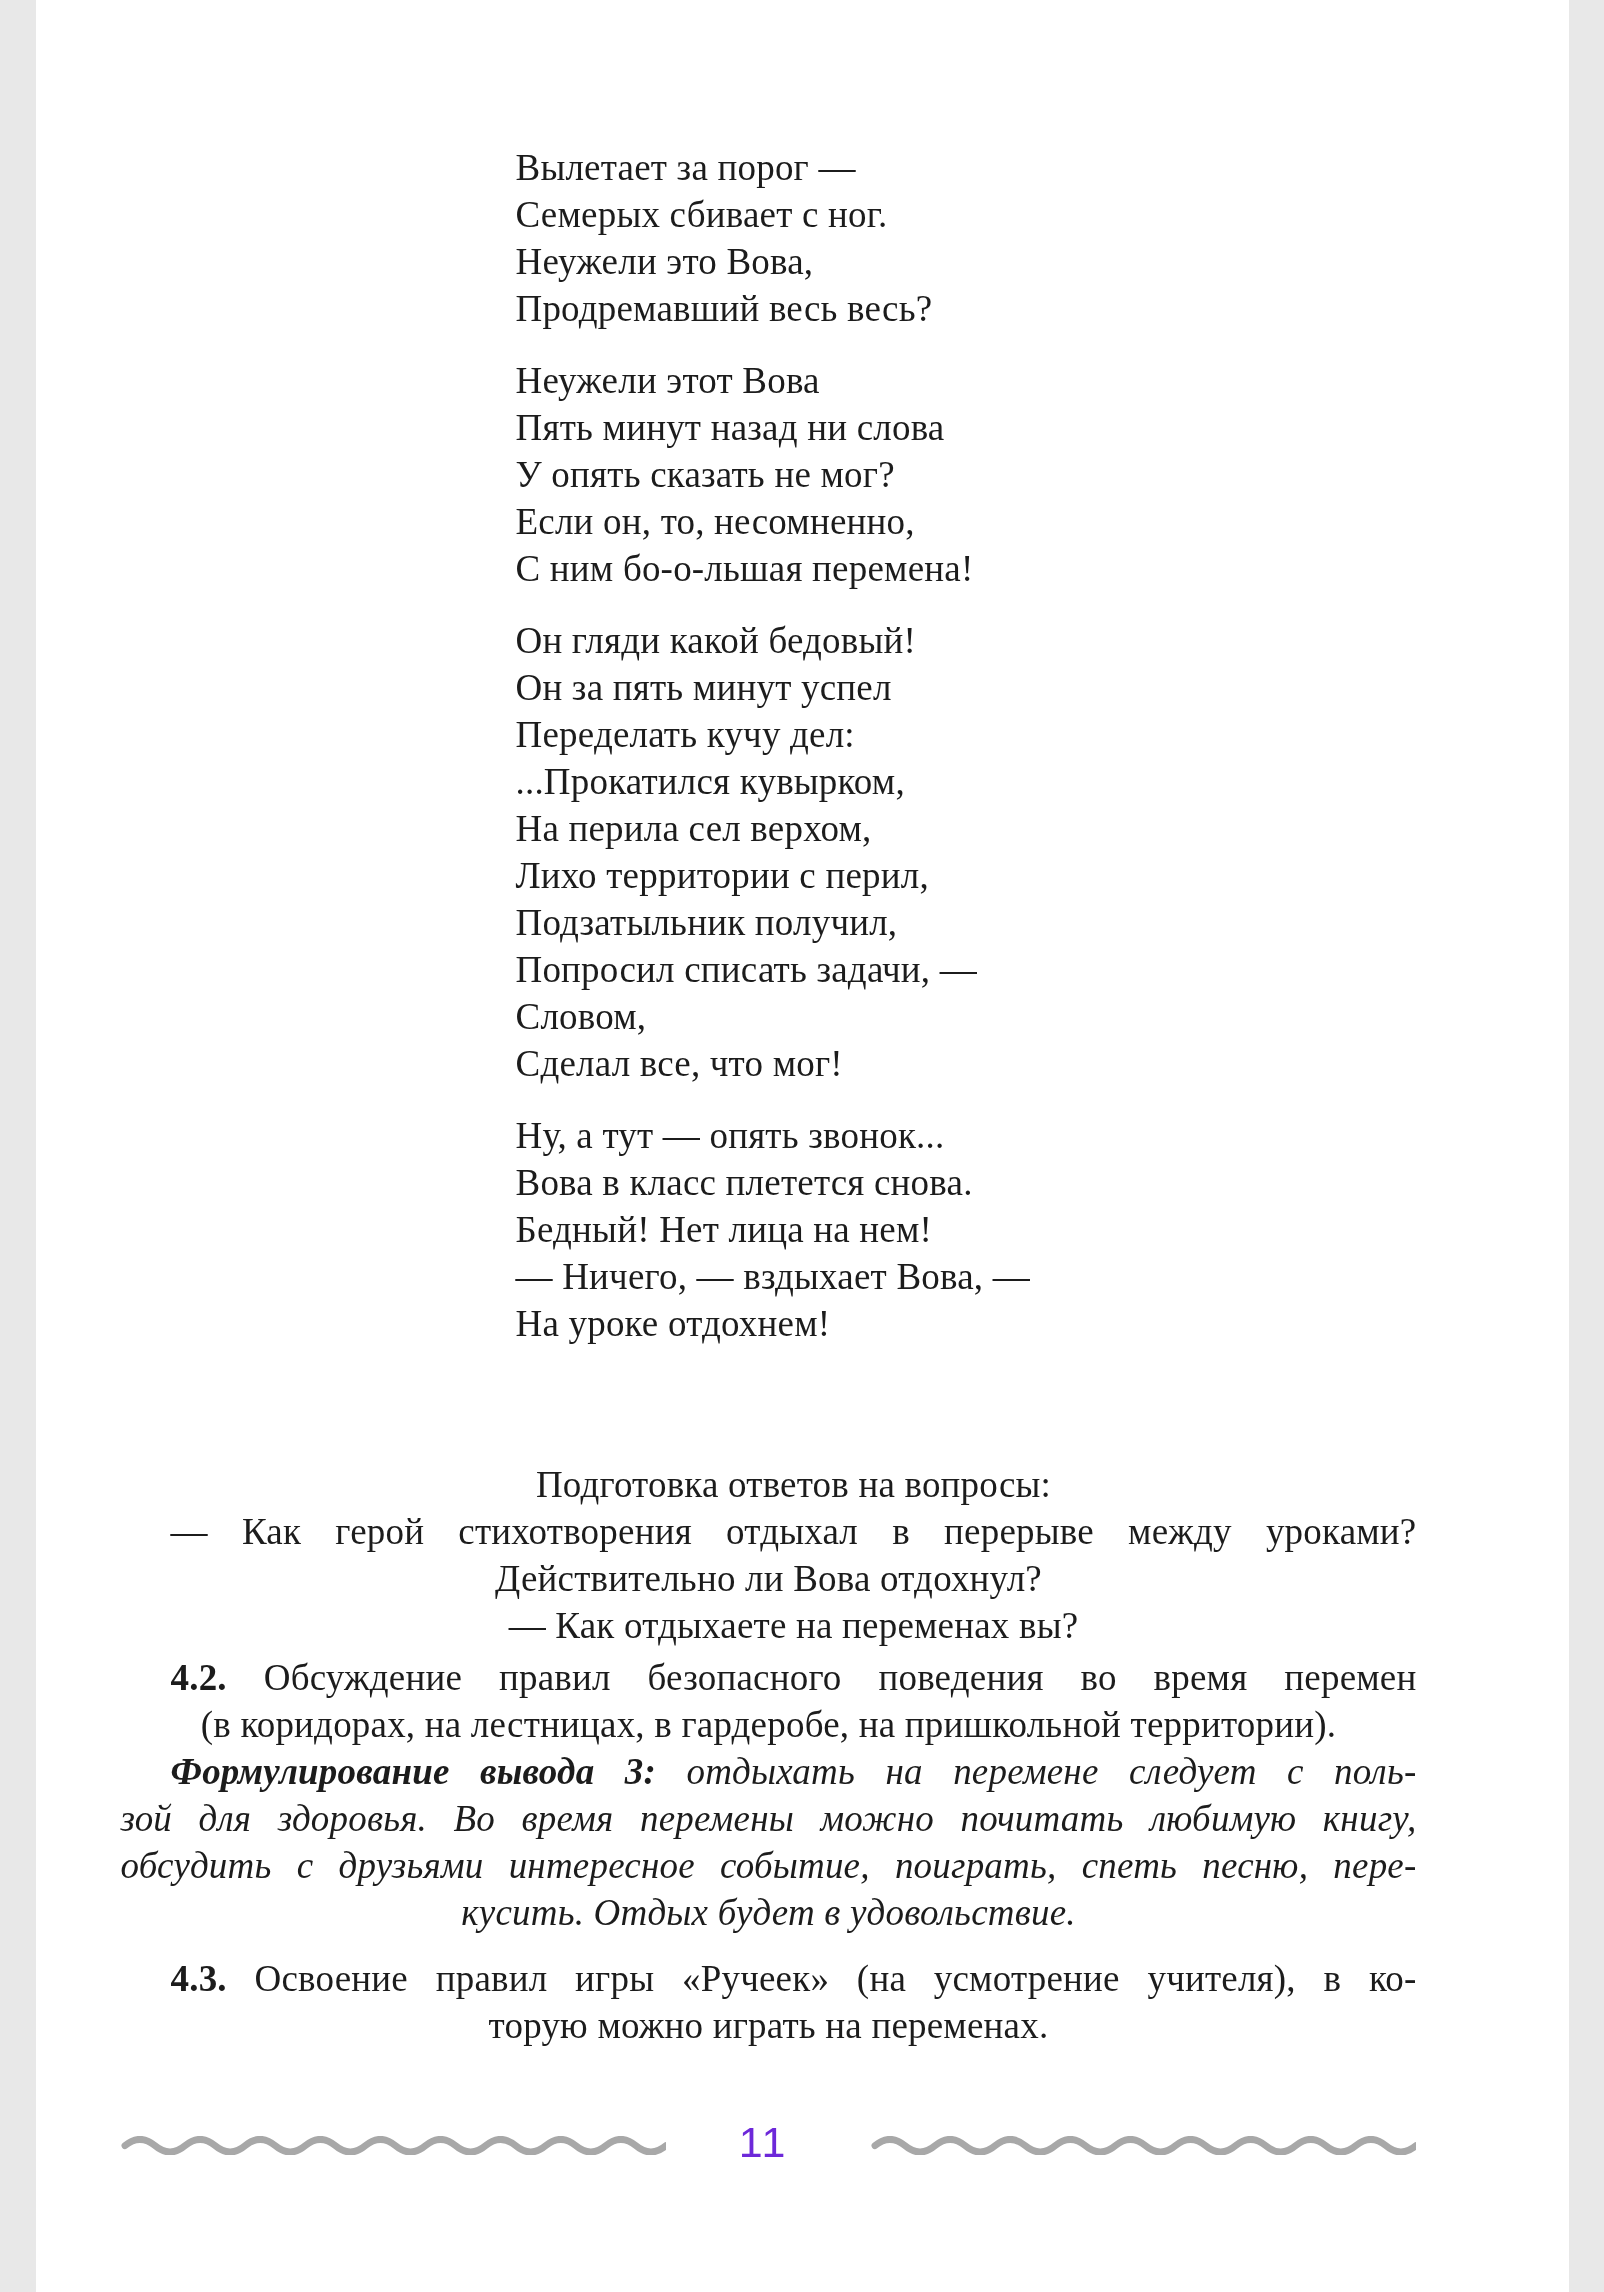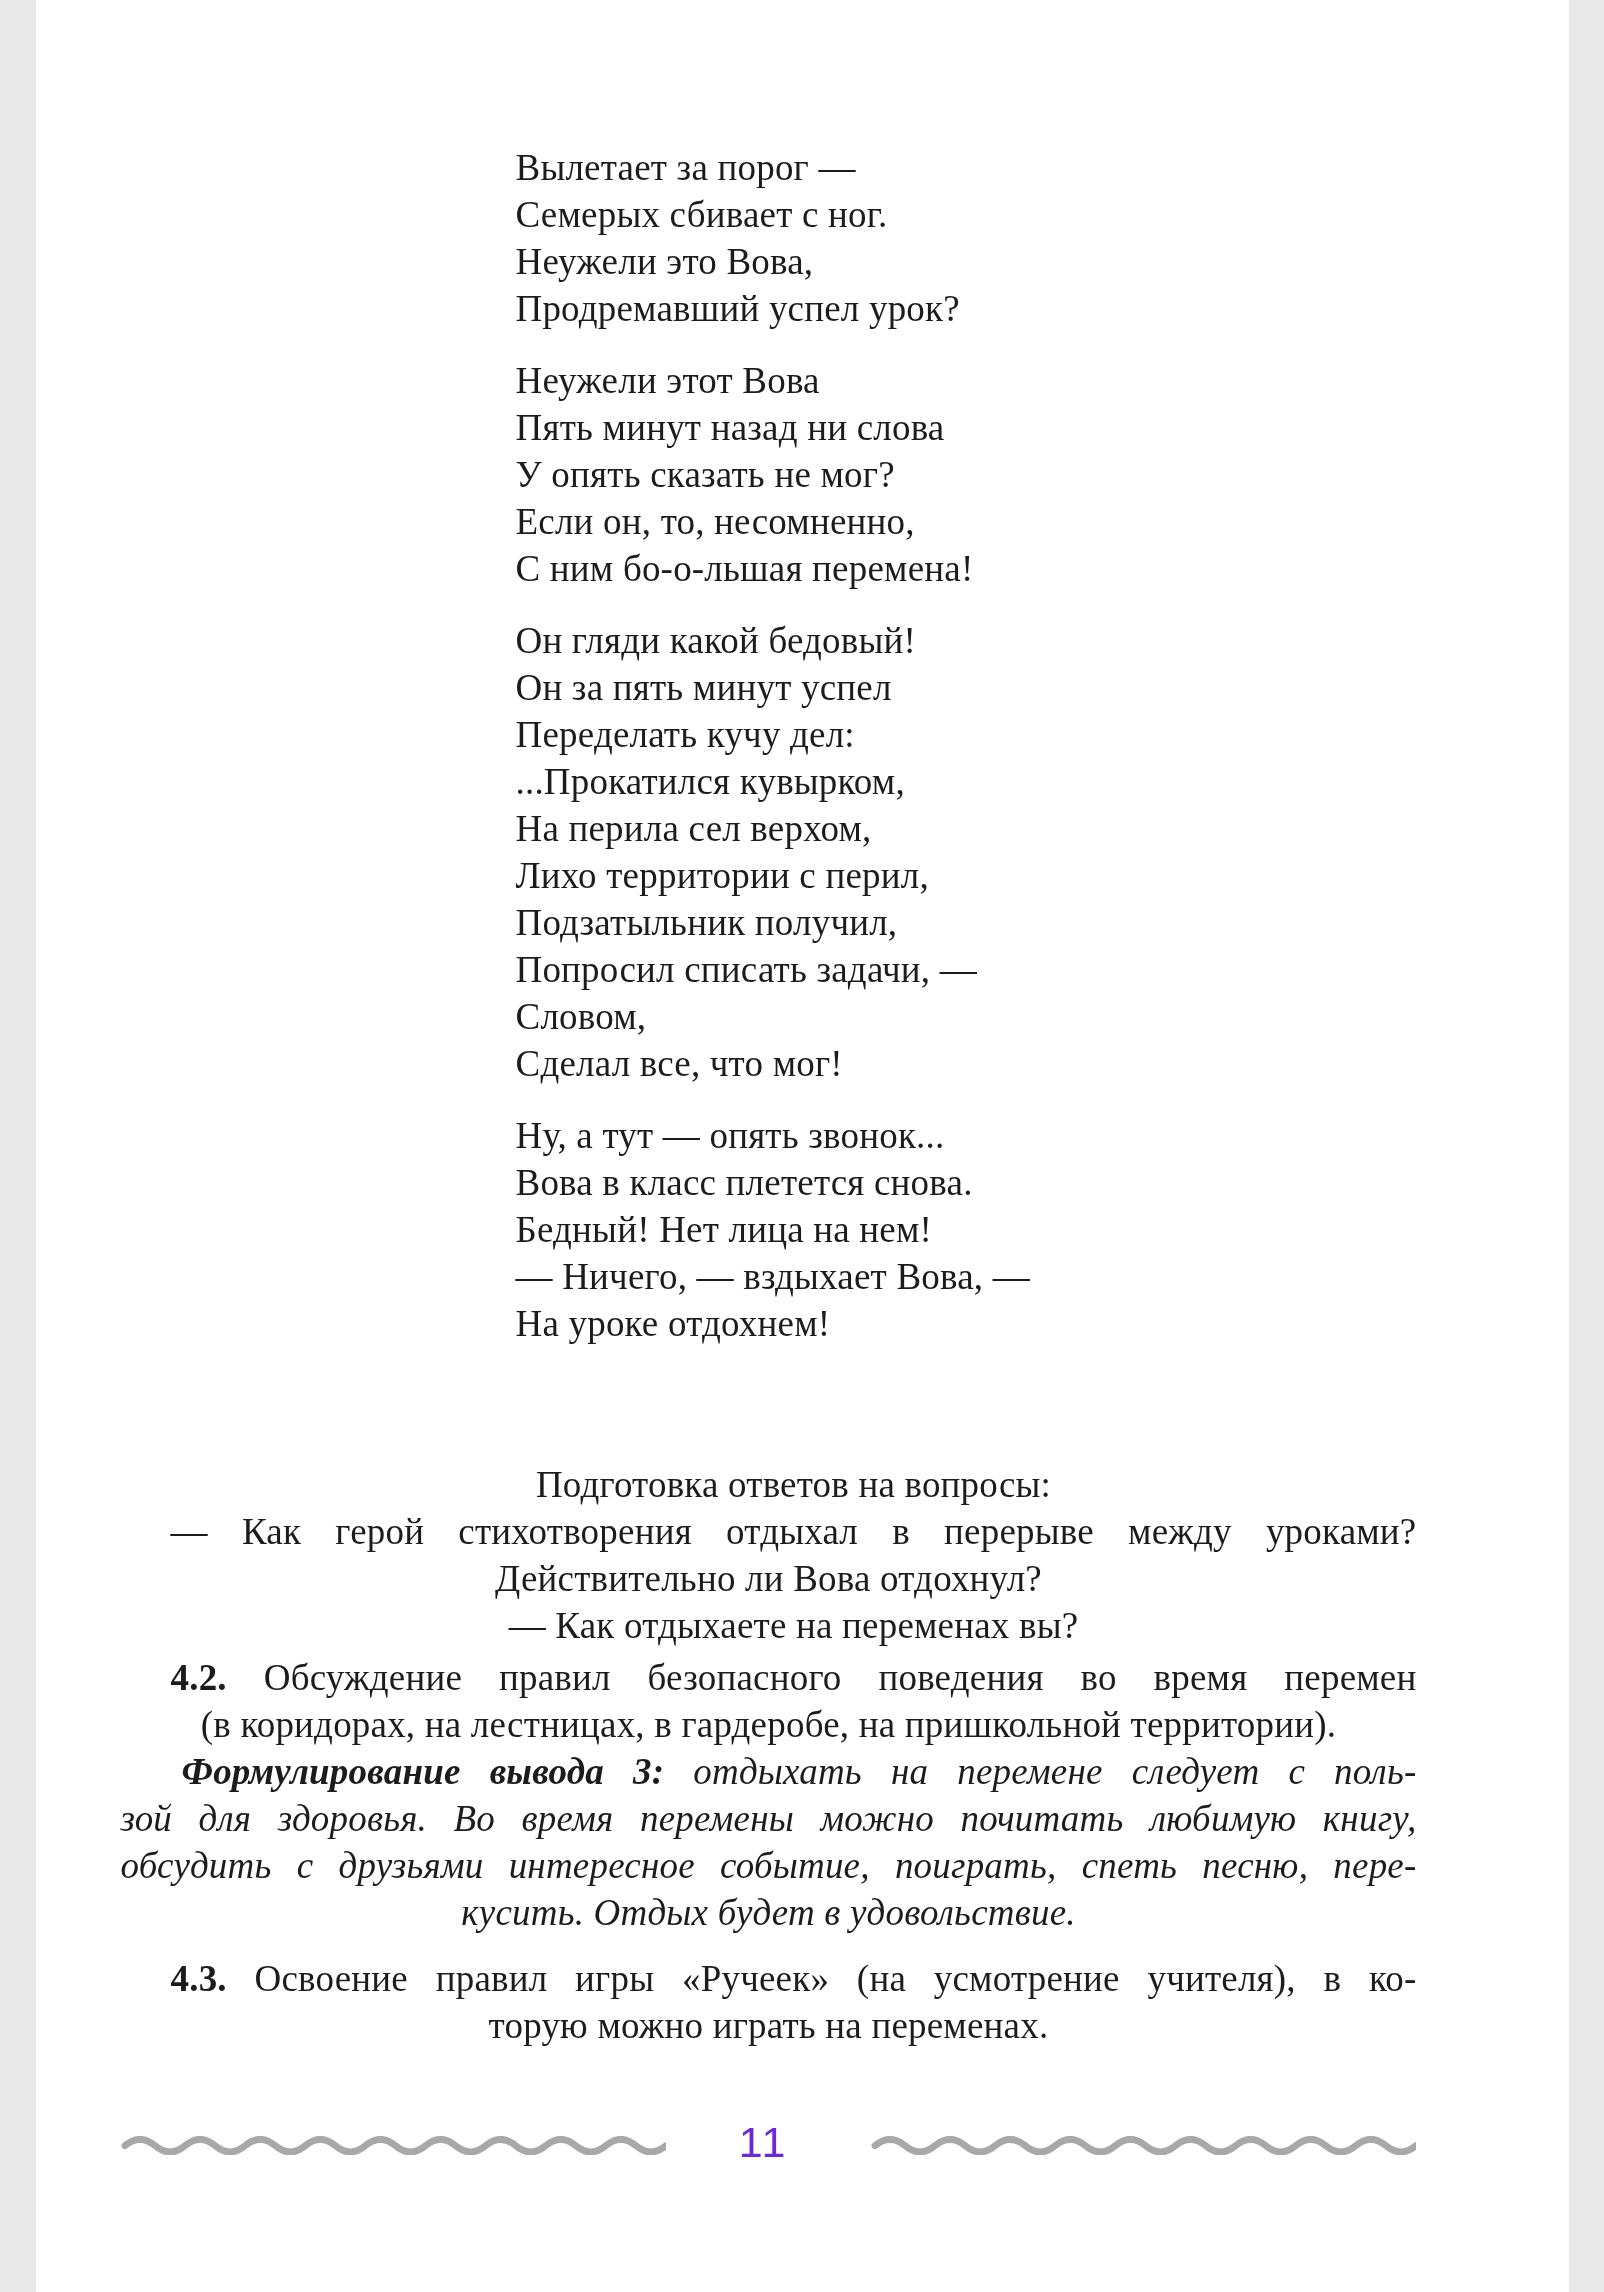--- a/index.html
+++ b/index.html
@@ -32,21 +32,21 @@
     font-size:37px;
     line-height:47px;
     letter-spacing:0.2px;
   }
   .para { margin:0; }
   .text-line { text-align:center; }
   .text-line.j { text-align:justify; text-align-last:justify; }
   .text-line.ind { text-indent:50px; }
   .seg-b  { font-weight:bold; }
   .seg-i  { font-style:italic; }
-  .seg-bi { font-weight:bold; font-style:italic;margin-left:11px; }
+  .seg-bi { font-weight:bold; font-style:italic; }
 
   
   .wave { position:absolute; top:2136px; }
   .wave.left  { left:85px; }
   .wave.right { left:835px; }
   .pagenum {
     position:absolute;
     left:679px; top:2121px;
     width:97px;
     text-align:center;
@@ -61,21 +61,21 @@
 </head>
 <body>
 
 <div class="page">
 
   <div class="poem" id="poem">
       <div class="stanza">
         <div class="poem-line">Вылетает за порог —</div>
         <div class="poem-line">Семерых сбивает с ног.</div>
         <div class="poem-line">Неужели это Вова,</div>
-        <div class="poem-line">Продремавший успел урок?</div>
+        <div class="poem-line">Продремавший весь весь?</div>
       </div>
       <div class="stanza">
         <div class="poem-line">Неужели этот Вова</div>
         <div class="poem-line">Пять минут назад ни слова</div>
         <div class="poem-line">У опять сказать не мог?</div>
         <div class="poem-line">Если он, то, несомненно,</div>
         <div class="poem-line">С ним бо-о-льшая перемена!</div>
       </div>
       <div class="stanza">
         <div class="poem-line">Он гляди какой бедовый!</div>

